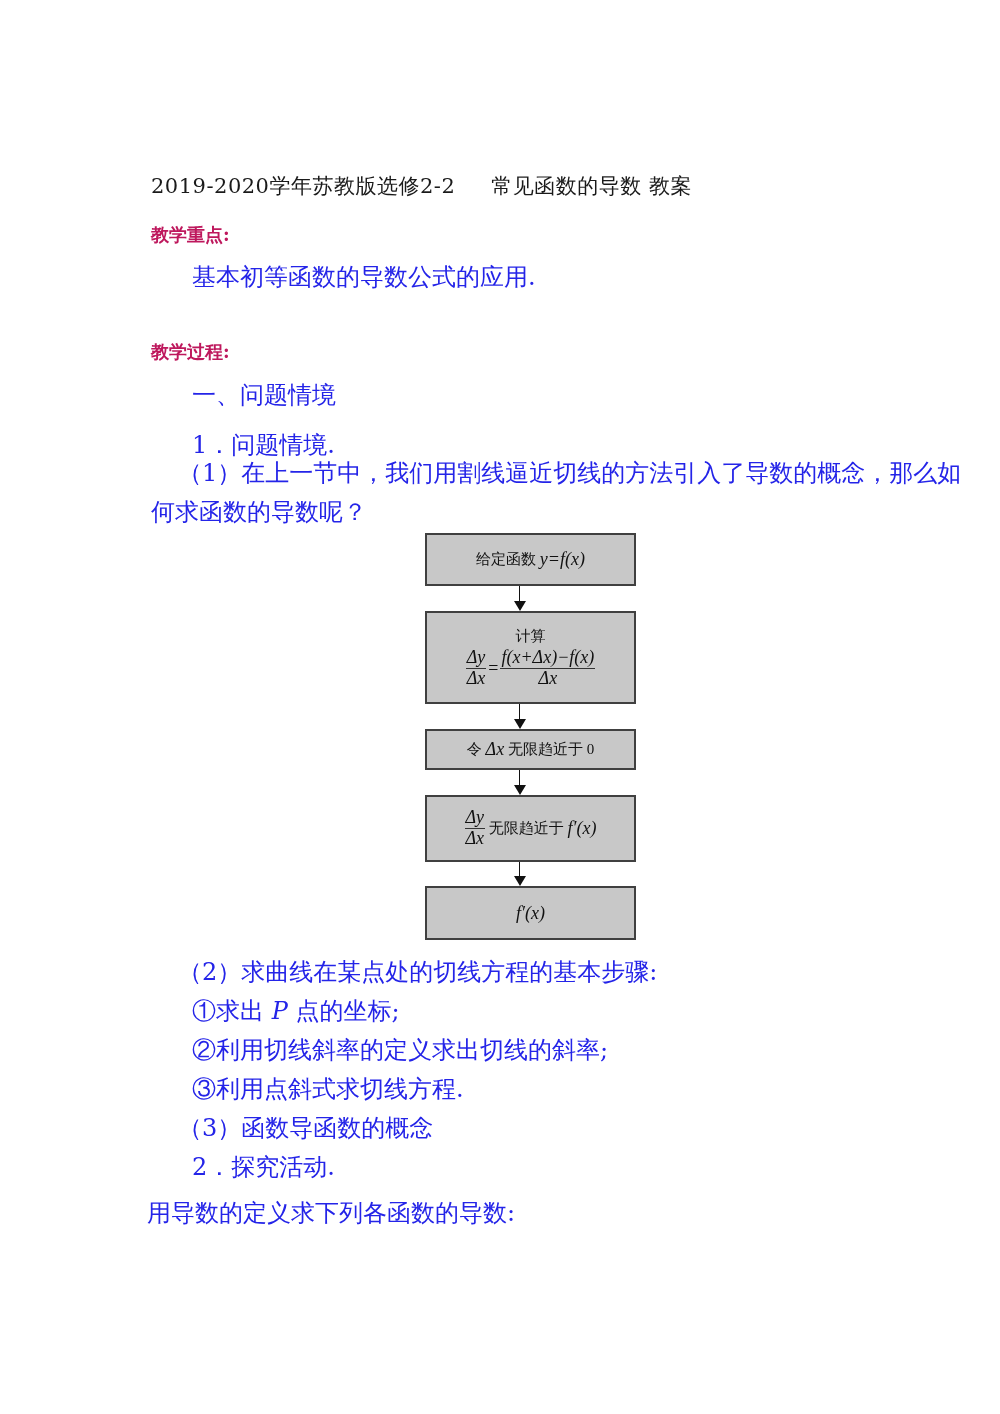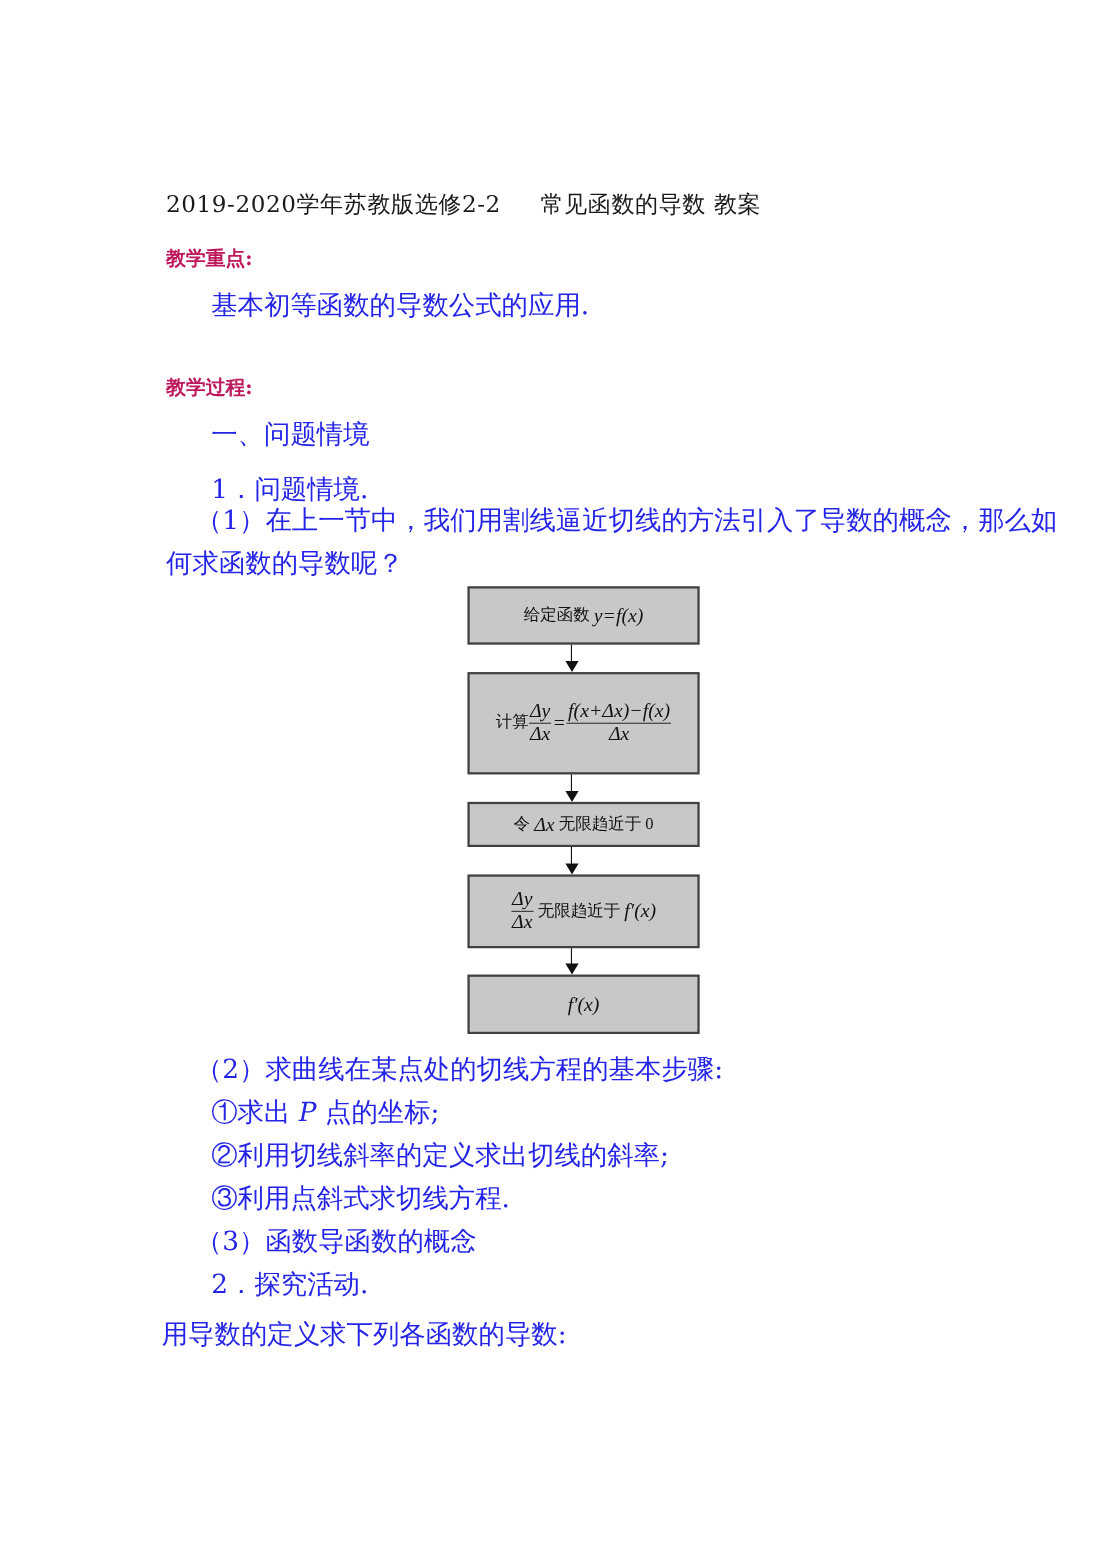--- a/index.html
+++ b/index.html
@@ -10,21 +10,21 @@
     .heading { font-size: 18px; font-weight: bold; color: #be185d; }
     .para { font-size: 24px; color: #2424e8; }
     .box { position: absolute; left: 413px; width: 211px; background: #c8c8c8; border: 2px solid #404040; box-sizing: border-box; display: flex; align-items: center; justify-content: center; font-size: 15px; color: #111; font-family: "Liberation Serif", "DejaVu Serif", serif; margin-left: 12px; }
     .box .m { font-style: italic; font-size: 18px; }
     .box .up { font-size: 18px; }
     .arrow { position: absolute; left: 519px; width: 1px; background: #111; }
     .arrowhead { position: absolute; left: 514px; width: 0; height: 0; border-left: 6px solid transparent; border-right: 6px solid transparent; border-top: 10px solid #111; }
     .frac { display: inline-flex; flex-direction: column; align-items: center; vertical-align: middle; line-height: 1.1; }
     .frac .num { border-bottom: 1px solid #333; padding: 0 1px; text-align: right; }
     .eq-row { display: flex; align-items: center; gap: 2px; }
-    .box2 { flex-direction: row; }
+    .box2 { flex-direction: column; }
   </style>
 </head>
 <body>
 
 <div class="abs title">
   <span>2019-2020学年苏教版选修2-2</span><span class="gap"></span><span>常见函数的导数 教案</span>
 </div>
 
 <div class="abs heading" style="left:151px; top:223px;">教学重点:</div>
 <div class="abs para" style="left:192px; top:261px;">基本初等函数的导数公式的应用.</div>

